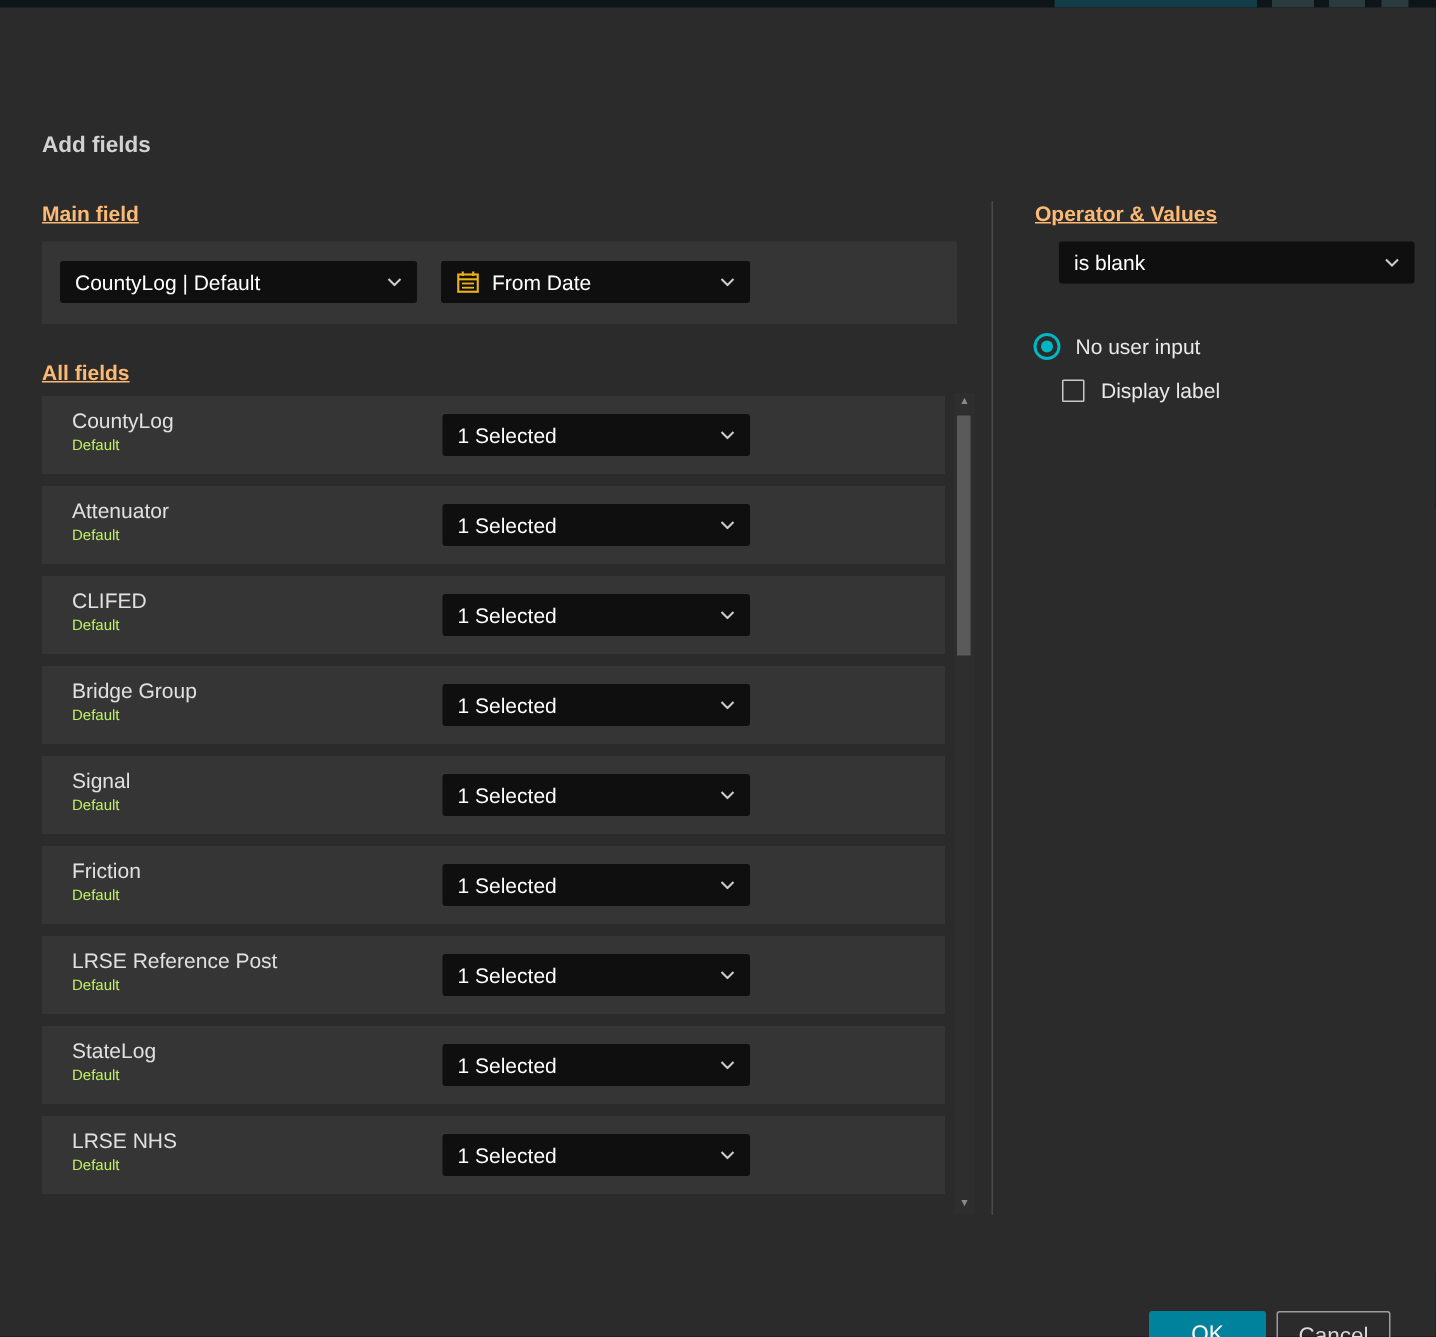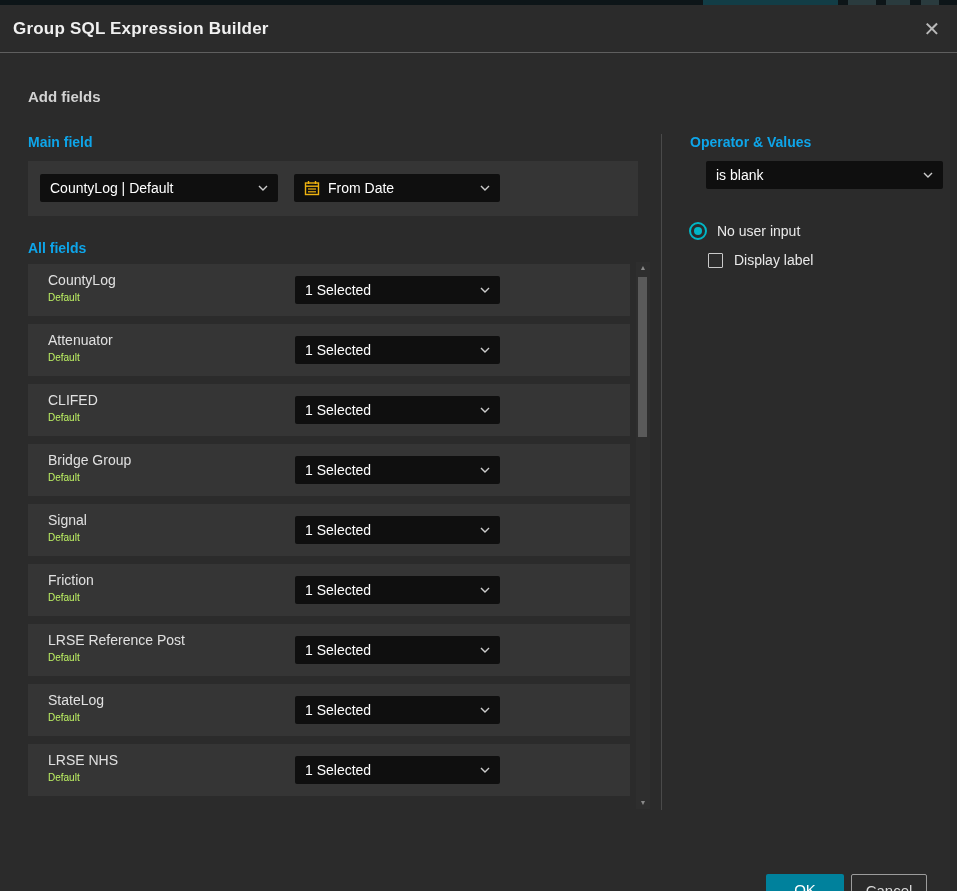--- a/index.html
+++ b/index.html
@@ -11,21 +11,21 @@
   .dialog { position:absolute; left:0; top:5px; width:957px; height:886px; background:#2b2b2b; }
 
   .dlg-header { position:absolute; left:0; top:0; width:100%; height:48px;
                 border-bottom:1px solid #5f5f5f; }
   .dlg-title { position:absolute; left:13px; top:14px; font-size:17px; font-weight:700;
                color:#f0f0f0; letter-spacing:.2px; }
   .close-btn { position:absolute; right:13px; top:12px; width:24px; height:24px;
                color:#b9b9b9; font-size:20px; line-height:24px; text-align:center; cursor:pointer; }
 
   .h-add { position:absolute; left:28px; top:83px; font-size:15px; font-weight:700; color:#d2d2d2; }
-  .sec-label { position:absolute; font-size:14px; font-weight:700; color:#0ea5e9; }
+  .sec-label { position:absolute; font-size:14px; font-weight:700; color:#fdba74;text-decoration:underline; }
 
   .panel { position:absolute; background:#353535; }
   .select { position:absolute; height:28px; background:#0f0f0f; border-radius:2px;
             display:flex; align-items:center; padding:0 10px; color:#ffffff;
             font-size:14px; cursor:pointer; }
   .select .chev { margin-left:auto; flex:0 0 auto; }
   .select .cal { margin-right:8px; flex:0 0 auto; }
 
   .list { position:absolute; left:28px; top:259px; width:602px; }
   .field-row { position:relative; width:602px; height:52px; background:#353535; margin-bottom:8px; }
@@ -63,24 +63,20 @@
 
 <div class="top-strip">
   <div class="strip-frag" style="left:703px;width:135px;background:#123d46;"></div>
   <div class="strip-frag" style="left:848px;width:28px;background:#2a3b3e;"></div>
   <div class="strip-frag" style="left:886px;width:24px;background:#2a3b3e;"></div>
   <div class="strip-frag" style="left:921px;width:18px;background:#2a3b3e;"></div>
 </div>
 
 <div class="dialog">
 
-  <div class="dlg-header">
-    <div class="dlg-title">Group SQL Expression Builder</div>
-    <div class="close-btn">✕</div>
-  </div>
 
   <div class="h-add">Add fields</div>
 
   <div class="sec-label" style="left:28px; top:129px;">Main field</div>
 
   <div class="panel" style="left:28px; top:156px; width:610px; height:55px;">
     <div class="select" style="left:266px; top:13px; width:206px;">
       <svg class="cal" width="16" height="16" viewBox="0 0 16 16">
         <rect x="1.5" y="3" width="13" height="11.5" fill="none" stroke="#efb310" stroke-width="1.4"></rect>
         <line x1="1.5" y1="6.2" x2="14.5" y2="6.2" stroke="#efb310" stroke-width="1.4"></line>

